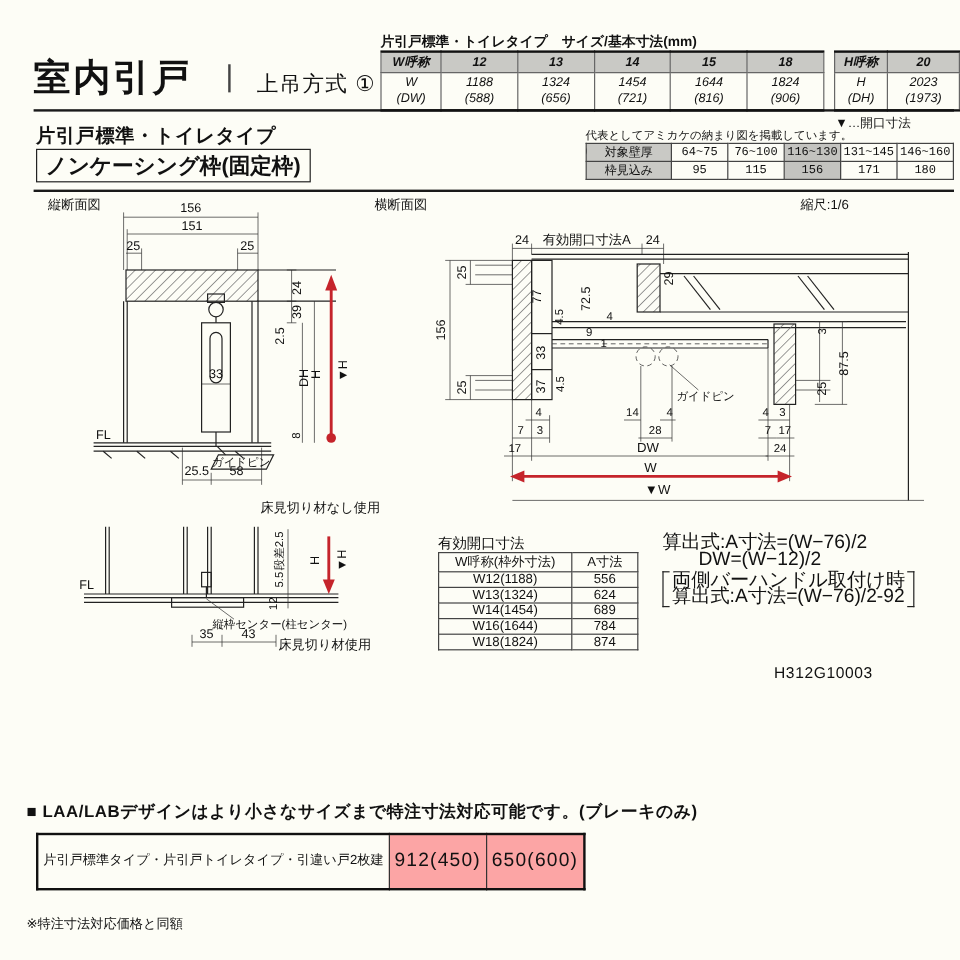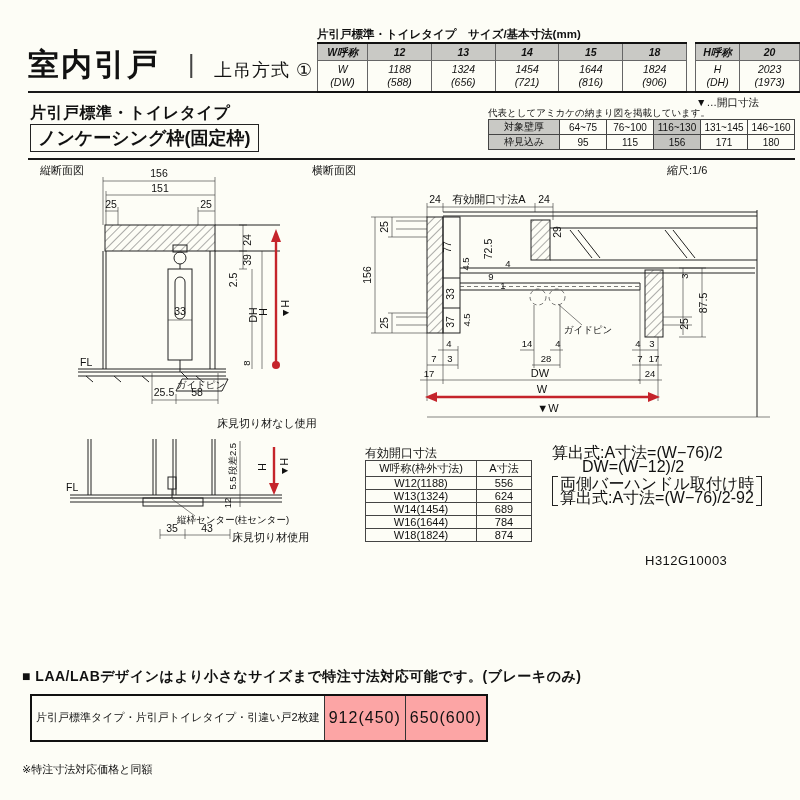--- a/index.html
+++ b/index.html
@@ -22,21 +22,21 @@
   #legend1{left:660px;top:96px;width:135px;text-align:center;font-size:10.5px;}
   
   #sec-head{left:30px;top:103px;font-size:16px;font-weight:bold;letter-spacing:0.5px;}
   #frame-box{left:30px;top:124px;font-size:18px;font-weight:bold;border:1.5px solid #222;
              padding:1px 7px;}
   
   #wallnote{left:488px;top:107px;width:307px;display:flex;justify-content:space-between;
             font-size:9.5px;flex-direction:column;}
   #walltable{left:488px;top:119px;}
   table.wt{border-collapse:collapse;table-layout:fixed;font-size:10px;}
-  table.wt td{border:1px solid #444;text-align:center;height:14px;padding:0;}
+  table.wt td{border:1px solid #444;text-align:center;height:14px;padding:0;font-family:Liberation Mono, monospace;}
   table.wt td.lab{background:#c9c9c5;}
   table.wt td.hl{background:#c3c3bf;}
   
   #drawings{left:30px;top:163px;}
   svg text{fill:#111;font-size:10.5px;font-family:"Liberation Sans","DejaVu Sans",sans-serif;}
   svg .lbl{font-size:11px;}
   svg .sm{font-size:9.5px;}
   .st{stroke:#222;stroke-width:1;fill:none;}
   .thin{stroke:#333;stroke-width:0.6;fill:none;}
   .dash{stroke:#444;stroke-width:0.7;fill:none;stroke-dasharray:4 3;}

